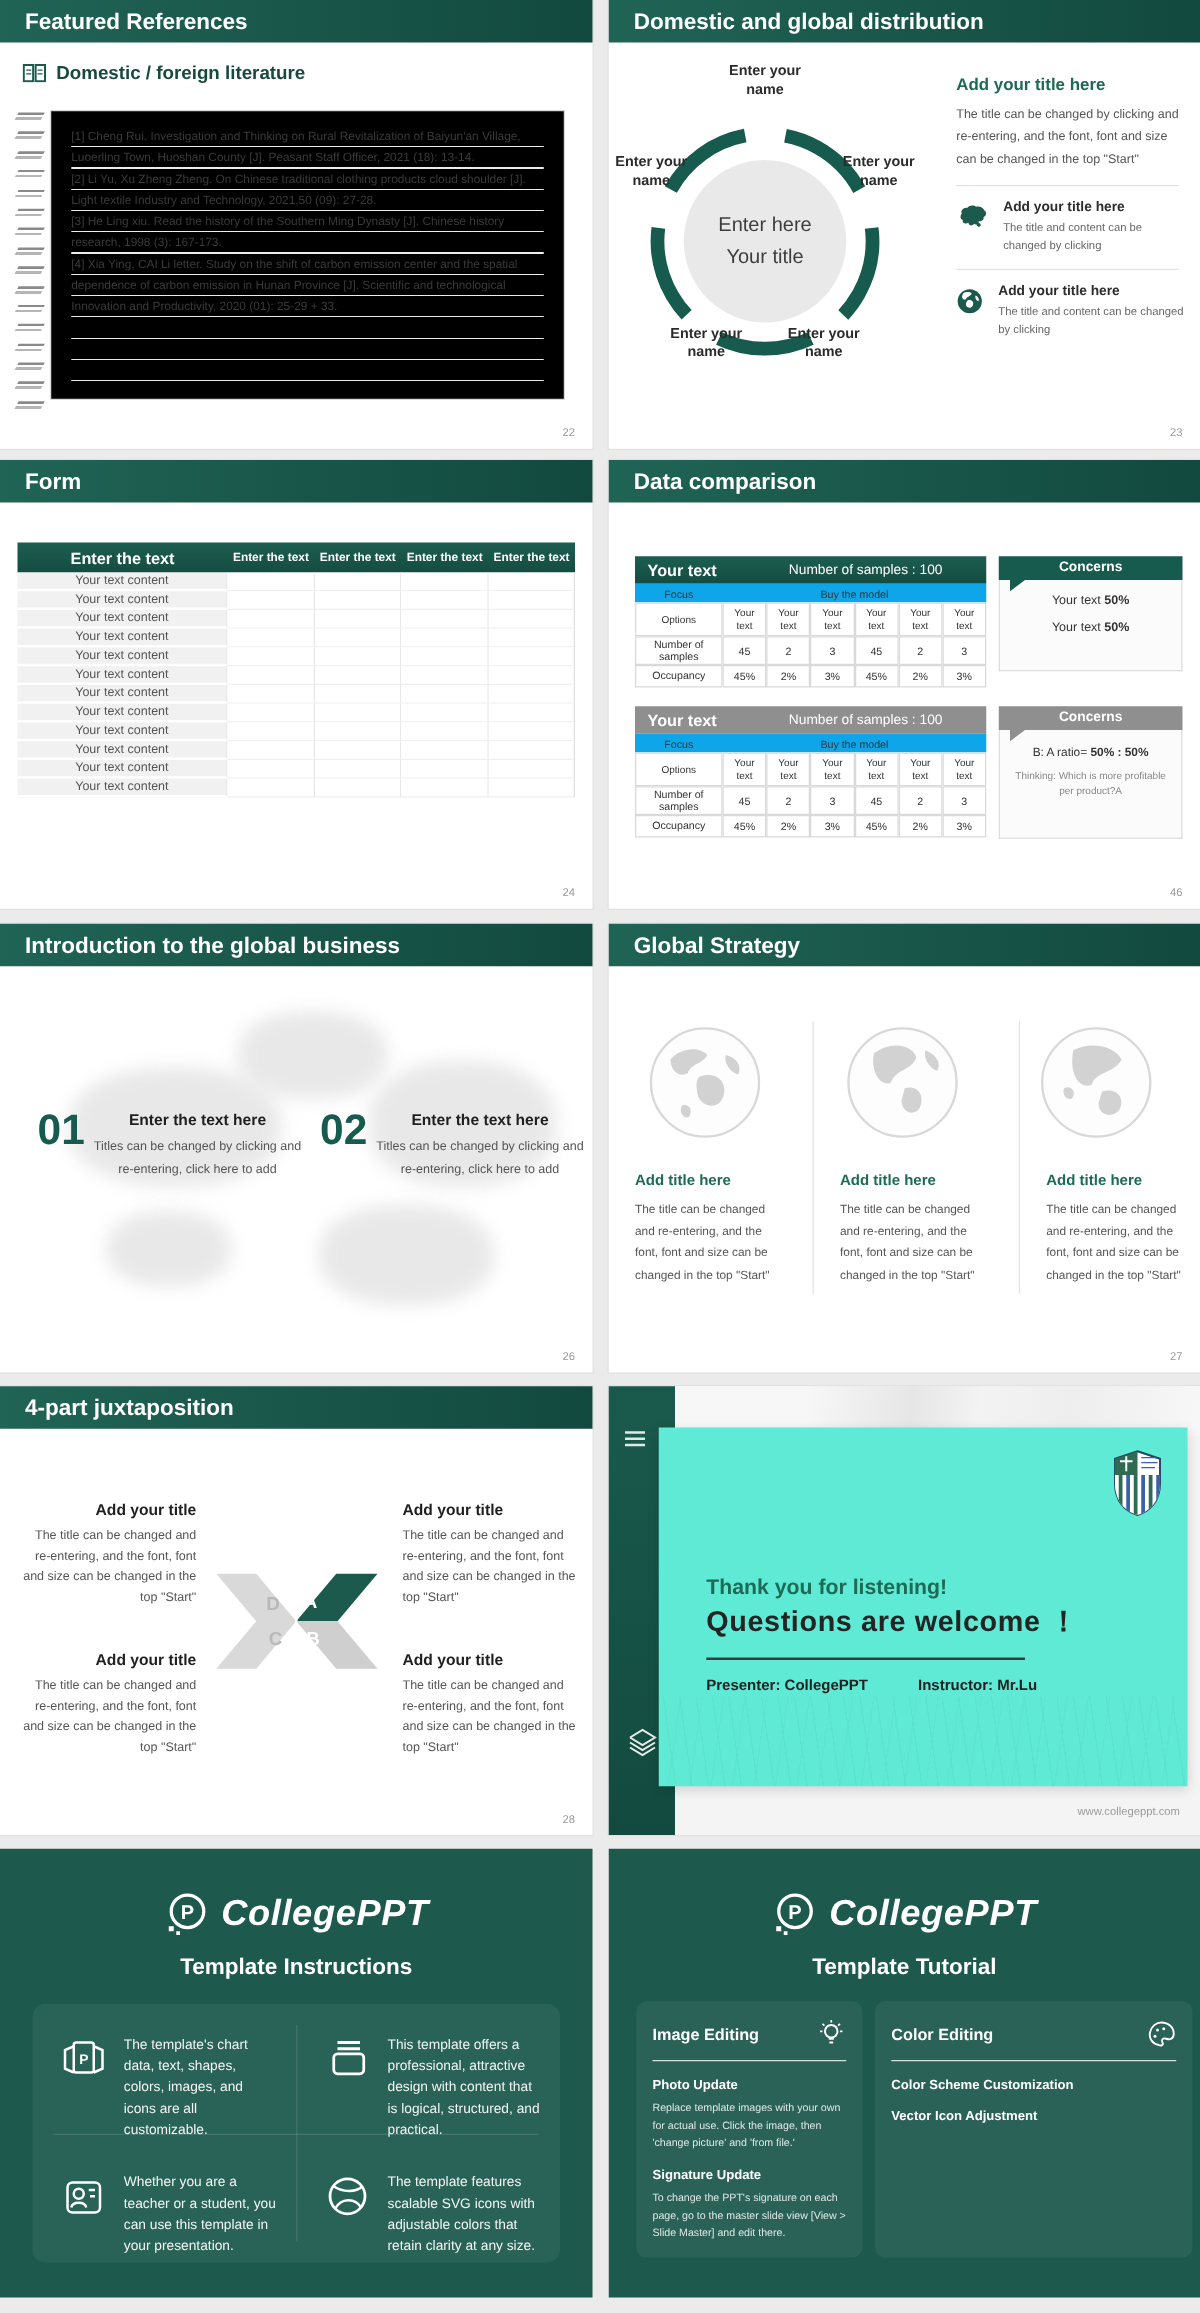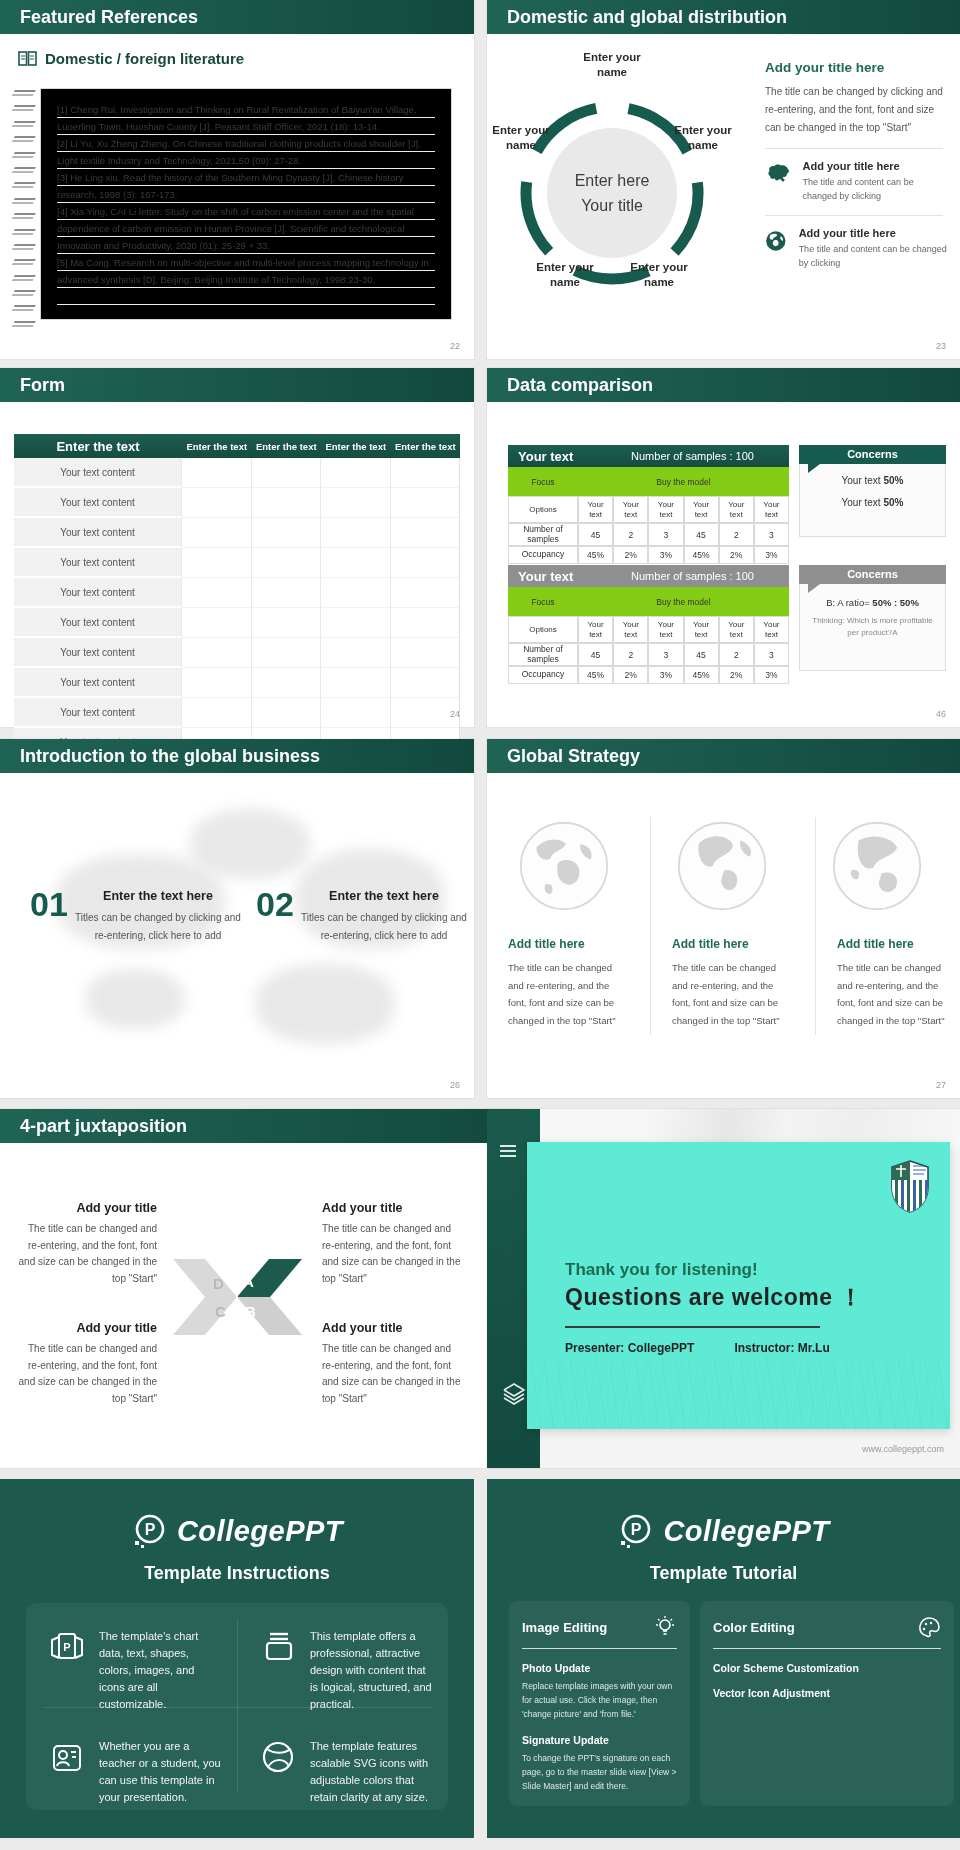--- a/index.html
+++ b/index.html
@@ -10,21 +10,21 @@
        color:#fff;font-weight:bold;font-size:18px;line-height:34px;padding-left:20px;box-sizing:border-box;white-space:nowrap;}
   .pagenum{position:absolute;right:14px;bottom:8px;font-size:9px;color:#9a9a9a;}
 
   
   #s22{left:0;top:0;width:474px;height:359px;}
   #s23{left:487px;top:0;width:473px;height:359px;}
   #s24{left:0;top:368px;width:474px;height:359px;}
   #s25{left:487px;top:368px;width:473px;height:359px;}
   #s26{left:0;top:739px;width:474px;height:359px;}
   #s27{left:487px;top:739px;width:473px;height:359px;}
-  #s28{left:0;top:1109px;width:474px;height:359px;padding-left:43px;}
+  #s28{left:0;top:1109px;width:474px;height:359px;}
   #s29{left:487px;top:1109px;width:473px;height:359px;background:#f4f4f4;}
   #pi{left:0;top:1479px;width:474px;height:359px;}
   #pt{left:487px;top:1479px;width:473px;height:359px;}
   .panel{position:absolute;background:#1d594d;color:#fff;}
 
   
   .ref-head{position:absolute;left:18px;top:50px;display:flex;align-items:center;gap:8px;
             font-weight:bold;font-size:15px;color:#17493d;}
   .spiral{position:absolute;left:13px;top:90px;height:238px;display:flex;flex-direction:column;justify-content:space-between;}
   .ring{width:21px;height:7px;transform:skewX(-28deg);
@@ -47,34 +47,34 @@
   .d-div{position:absolute;left:278px;width:178px;height:1px;background:#e2e2e2;}
   .d-item{position:absolute;left:278px;display:flex;gap:12px;align-items:flex-start;width:182px;}
   .d-ititle{font-weight:bold;font-size:11px;color:#2c2c2c;margin:0 0 4px;}
   .d-ibody{font-size:9px;color:#666;line-height:1.55;margin:0;}
 
   
   .form-table{position:absolute;left:14px;top:66px;width:446px;}
   .ft-head{display:grid;grid-template-columns:168px repeat(4,1fr);background:linear-gradient(#1d5e51,#154c41);color:#fff;height:24px;}
   .ft-head div{display:flex;align-items:center;justify-content:center;font-weight:bold;font-size:9.5px;}
   .ft-head div:first-child{font-size:13px;}
-  .ft-row{display:grid;grid-template-columns:168px repeat(4,1fr);height:30px;}
+  .ft-row{display:grid;grid-template-columns:168px repeat(4,1fr);height:15px;}
   .ft-row div{border-right:1px solid #e8e8e8;border-bottom:1px solid #f0f0f0;background:#fff;}
   .ft-row div:last-child{border-right:1px solid #e0e0e0;}
   .ft-row div:first-child{background:#f1f1f1;border-bottom:2px solid #fff;color:#555;font-size:10px;
        display:flex;align-items:center;justify-content:center;}
 
   
   .cmp{position:absolute;left:21px;width:281px;}
   .cmp-head{display:flex;height:22px;color:#fff;align-items:center;}
   .cmp.green .cmp-head{background:linear-gradient(#1c5e51,#154c41);}
   .cmp.gray .cmp-head{background:#8f8f8f;}
   .cmp-name{width:78px;padding-left:10px;font-weight:bold;font-size:13px;}
   .cmp-samples{flex:1;text-align:center;font-size:11px;}
-  .cmp-focus{display:grid;grid-template-columns:70px 1fr;background:#84cc16;height:29px;font-size:8.5px;color:#333;}
+  .cmp-focus{display:grid;grid-template-columns:70px 1fr;background:#0ea5e9;height:15px;font-size:8.5px;color:#333;}
   .cmp-focus div{display:flex;align-items:center;justify-content:center;}
   .cmp-row{display:grid;grid-template-columns:70px repeat(6,1fr);}
   .cmp-row div{border:0.5px solid #d9d9d9;display:flex;align-items:center;justify-content:center;
                text-align:center;background:#fff;color:#333;}
   .cmp-row.opts{height:27px;}  .cmp-row.opts div{font-size:8px;line-height:1.2;padding:0 3px;}
   .cmp-row.nums{height:23px;}  .cmp-row.nums div{font-size:8.5px;}
   .cmp-row .lbl{font-size:9px;line-height:1.15;padding:0 4px;}
   .cmp-row.occ{height:18px;}   .cmp-row.occ div{font-size:8.5px;}
   .concern{position:absolute;left:312px;width:147px;}
   .concern-head{position:relative;height:19px;color:#fff;font-weight:bold;font-size:11px;text-align:center;line-height:19px;}
@@ -186,21 +186,20 @@
         <div class="ring"></div>
         <div class="ring"></div>
         <div class="ring"></div>
     </div>
     <div class="ref-box">
       <div class="ref-lines">
         <p>[1] Cheng Rui. Investigation and Thinking on Rural Revitalization of Baiyun'an Village, Luoerling Town, Huoshan County [J]. Peasant Staff Officer, 2021 (18): 13-14.</p>
         <p>[2] Li Yu, Xu Zheng Zheng. On Chinese traditional clothing products cloud shoulder [J]. Light textile Industry and Technology, 2021,50 (09): 27-28.</p>
         <p>[3] He Ling xiu. Read the history of the Southern Ming Dynasty [J]. Chinese history research, 1998 (3): 167-173.</p>
         <p>[4] Xia Ying, CAI Li letter. Study on the shift of carbon emission center and the spatial dependence of carbon emission in Hunan Province [J]. Scientific and technological Innovation and Productivity, 2020 (01): 25-29 + 33.</p>
-        <p>[5] Ma Cong. Research on multi-objective and multi-level process mapping technology in advanced synthesis [D]. Beijing: Beijing Institute of Technology, 1998:23-30.</p>
       </div>
     </div>
     <span class="pagenum">22</span>
   </section>
 
   <section class="slide" id="s23">
     <header class="bar">
       <span>Domestic and global distribution</span>
     </header>
     <svg class="d-arcs" width="200" height="200">

